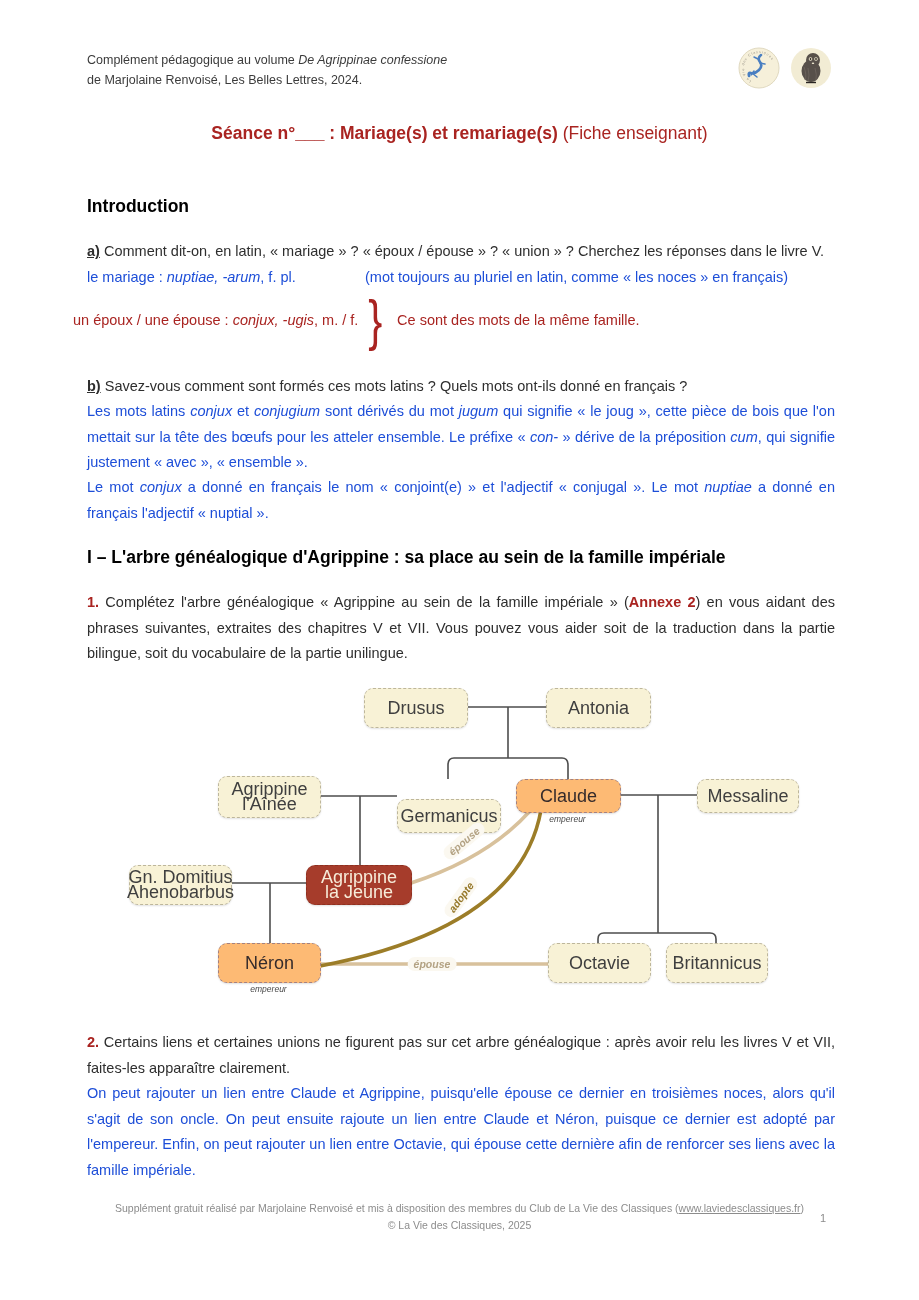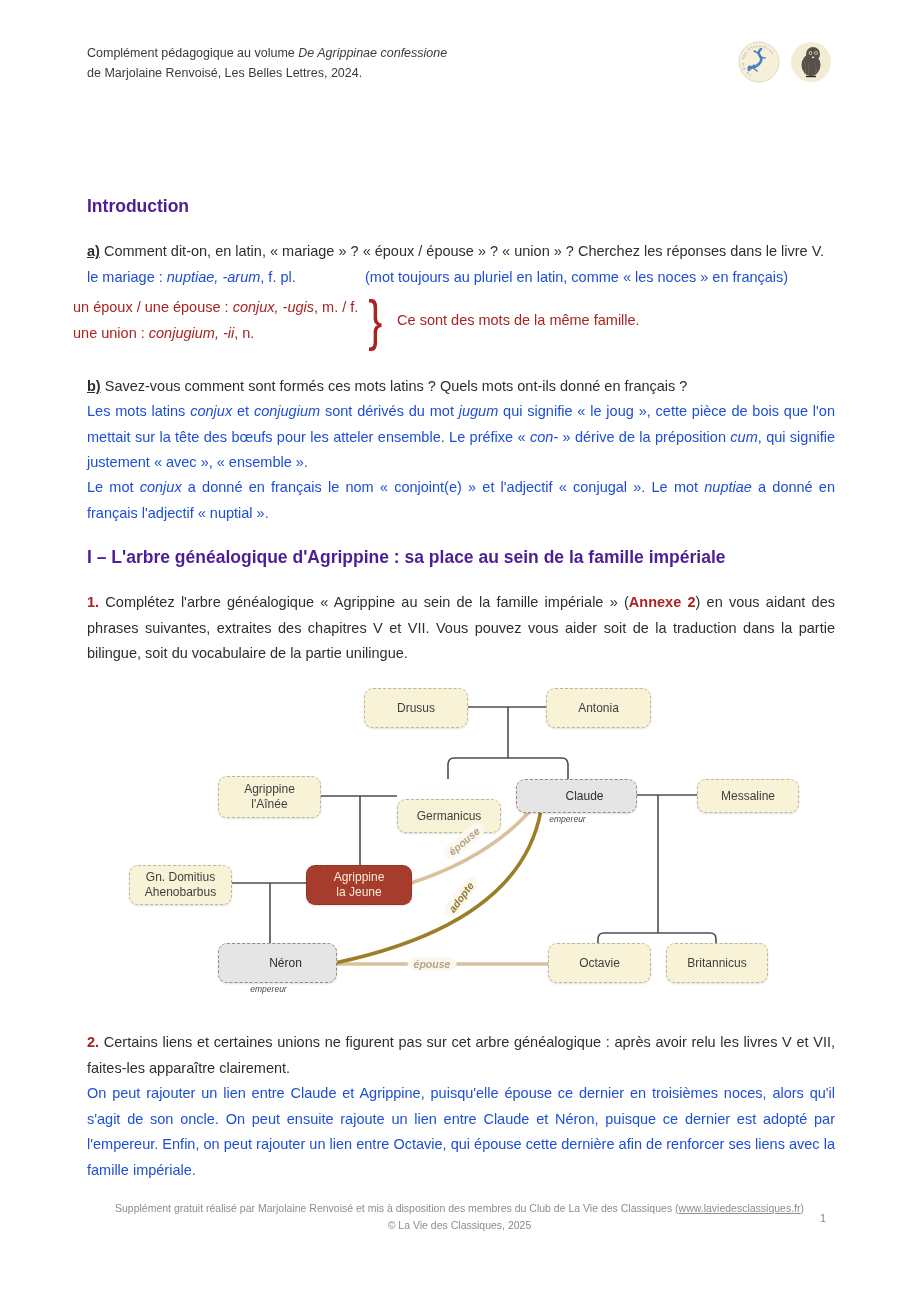--- a/index.html
+++ b/index.html
@@ -6,52 +6,52 @@
   .page{position:relative;width:919px;height:1300px;background:#ffffff;
         font-family:"Liberation Sans",sans-serif;color:#2e2e2e;overflow:hidden;margin:0 auto;}
   .abs{position:absolute;}
   .it{font-style:italic;}
   .bd{font-weight:bold;}
   .ul{text-decoration:underline;}
   .red{color:#a92421;}
   .redtxt{color:#1d4ed8;}
 
   
-  .header{top:43px;left:87px;width:745px;display:flex;justify-content:space-between;align-items:flex-end;}
+  .header{top:50px;left:87px;width:745px;display:flex;justify-content:space-between;align-items:center;}
   .header-lines{font-size:12.5px;line-height:20px;color:#3b3b3b;}
   .logos{display:flex;gap:10px;margin-top:-4px;}
   .logo{width:42px;height:42px;}
 
   
   .title{top:123px;left:0;width:919px;text-align:center;font-size:17.5px;color:#a92421;}
   .title .main{font-weight:bold;}
 
   
-  .h1{left:87px;font-size:17.5px;font-weight:bold;color:#4c1d95;}
+  .h1{left:87px;font-size:17.5px;font-weight:bold;color:#000000;}
 
   
   .para{left:87px;width:748px;font-size:14.5px;line-height:25.5px;}
   .just{text-align:justify;}
   .note-gap{display:inline-block;width:278px;}
 
   
   .brace-row{top:294px;left:73px;display:flex;align-items:center;}
   .brace-col{font-size:14.5px;line-height:26px;color:#a92421;}
   .brace-char{font-size:56px;font-weight:300;color:#a92421;line-height:52px;
               transform:scaleX(.75);margin:0 2px 0 8px;}
   .brace-note{font-size:14.5px;color:#a92421;margin-left:10px;}
 
   
   .tree{top:683px;left:90px;width:740px;height:340px;}
   .tree svg{position:absolute;top:0;left:0;}
   .node{position:absolute;display:flex;align-items:center;justify-content:center;
-        text-align:center;border-radius:9px;font-size:12px;line-height:15px;
+        text-align:center;border-radius:9px;font-size:18px;line-height:15px;
         white-space:pre-line;box-shadow:0 1px 2px rgba(0,0,0,.12);}
   .node.cream{background:#f8f2d6;border:1px dashed #bdb69b;color:#3f3f3f;}
-  .node.rose{background:#e5e5e5;border:1px dashed #a5817e;color:#352b2b;padding-left:16px;}
+  .node.rose{background:#fdba74;border:1px dashed #a5817e;color:#352b2b;}
   .node.darkred{background:#a63c2b;border:1px dashed #8c3020;color:#f7ecd9;}
   .caption{position:absolute;font-size:8.5px;font-style:italic;color:#4a4a4a;transform:translateX(-50%);}
   .edge-label{position:absolute;font-size:10.5px;font-style:italic;font-weight:bold;
               background:#fbf8f0;padding:1px 6px;border-radius:7px;white-space:nowrap;}
   .edge-label.beige{color:#b3a283;}
   .edge-label.gold{color:#96782a;}
 
   
   .footer{top:1200px;left:87px;width:745px;text-align:center;font-size:10.5px;
           line-height:17px;color:#8c8c8c;}
@@ -88,33 +88,35 @@
         <circle cx="26" cy="12" r="1.8" fill="#f2ecd4"></circle>
         <circle cx="20.5" cy="12" r="0.9" fill="#2a2522"></circle>
         <circle cx="26" cy="12" r="0.9" fill="#2a2522"></circle>
         <path d="M23,15 l1.4,2 l-2.8,0 z" fill="#f2ecd4"></path>
         <path d="M14,20 q3,8 1,13 M18,21 q2,8 0,13 M25,21 q2,7 1,12" stroke="#6e665e" stroke-width="0.8" fill="none"></path>
         <path d="M16,35.5 h10" stroke="#2a2522" stroke-width="1.4"></path>
       </svg>
     </div>
   </div>
 
+  <div class="abs title">
+    <span class="main">Séance n°___ : Mariage(s) et remariage(s)</span><span> (Fiche enseignant)</span>
+  </div>
 
   <div class="abs h1" style="top:196px;">Introduction</div>
 
   <div class="abs para" style="top:239px;"><span class="bd ul">a)</span><span> Comment dit-on, en latin, « mariage » ? « époux / épouse » ? « union » ? Cherchez les réponses dans le livre V.</span></div>
 
   <div class="abs para redtxt" style="top:265px;">
     <span class="note-gap"><span>le mariage : </span><span class="it">nuptiae, -arum</span><span>, f. pl.</span></span><span>(mot toujours au pluriel en latin, comme « les noces » en français)</span>
   </div>
 
   <div class="abs brace-row">
     <div class="brace-col">
       <div><span>un époux / une épouse : </span><span class="it">conjux, -ugis</span><span>, m. / f.</span></div>
-      <div><span>une union : </span><span class="it">conjugium, -ii</span><span>, n.</span></div>
     </div>
     <div class="brace-char">}</div>
     <div class="brace-note">Ce sont des mots de la même famille.</div>
   </div>
 
   <div class="abs para" style="top:374px;"><span class="bd ul">b)</span><span> Savez-vous comment sont formés ces mots latins ? Quels mots ont-ils donné en français ?</span></div>
   <div class="abs para redtxt just" style="top:399px;"><span>Les mots latins </span><span class="it">conjux</span><span> et </span><span class="it">conjugium</span><span> sont dérivés du mot </span><span class="it">jugum</span><span> qui signifie « le joug », cette pièce de bois que l'on mettait sur la tête des bœufs pour les atteler ensemble. Le préfixe « </span><span class="it">con-</span><span> » dérive de la préposition </span><span class="it">cum</span><span>, qui signifie justement « avec », « ensemble ».</span></div>
   <div class="abs para redtxt just" style="top:475px;"><span>Le mot </span><span class="it">conjux</span><span> a donné en français le nom « conjoint(e) » et l'adjectif « conjugal ». Le mot </span><span class="it">nuptiae</span><span> a donné en français l'adjectif « nuptial ».</span></div>
 
   <div class="abs h1" style="top:547px;width:780px;">I – L'arbre généalogique d'Agrippine : sa place au sein de la famille impériale</div>

